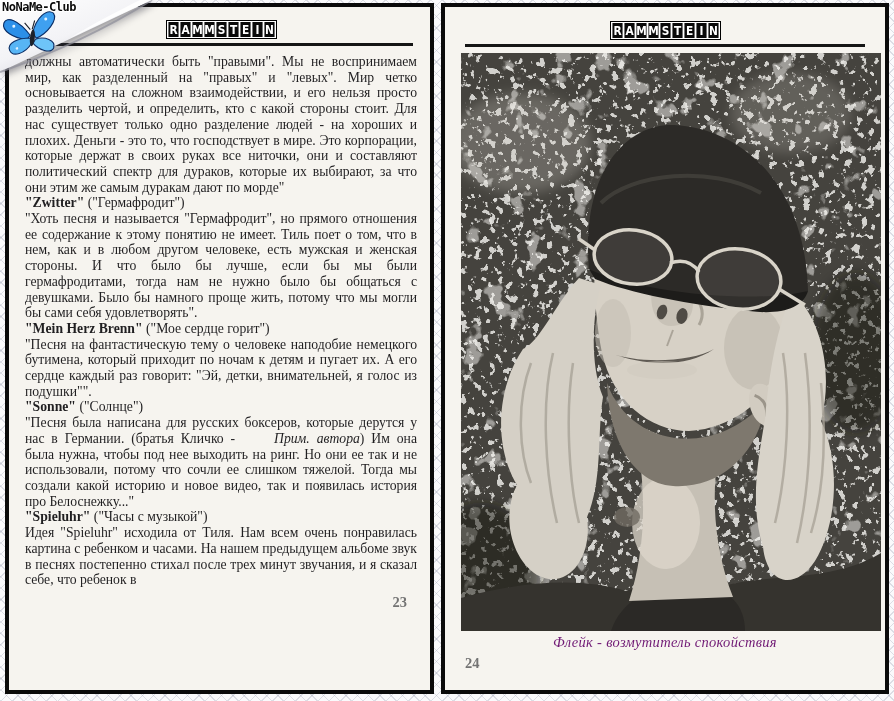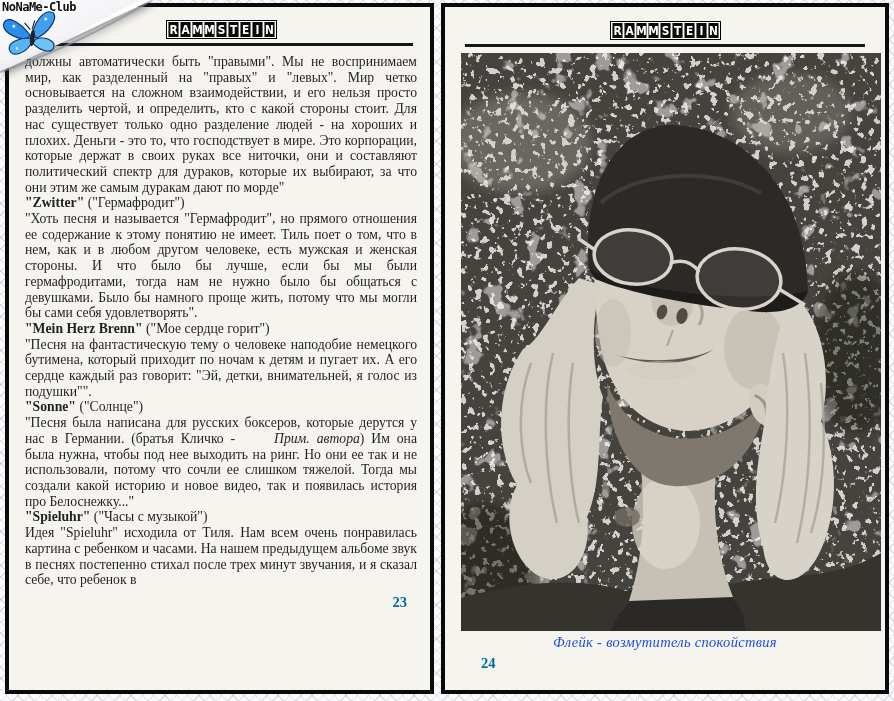--- a/index.html
+++ b/index.html
@@ -32,28 +32,28 @@
   .rule{height:3px;background:#151515;margin:2px 4px 0 4px;}
 
   .body-text{margin-top:8px;color:#201f21;}
   .body-text p{
     margin:0;text-align:justify;
     font-size:13.7px;line-height:15.7px;
   }
   .body-text b{font-weight:bold;}
   .body-text i{font-style:italic;margin-left:32px;}
 
-  .pnum{font-size:14.5px;font-weight:bold;color:#0369a1;}
+  .pnum{font-size:14.5px;font-weight:bold;color:#737373;}
   .pnum.right{text-align:right;margin:6px 10px 0 0;}
-  .pnum.left{text-align:left;margin:4px 0 0 20px;}
+  .pnum.left{text-align:left;margin:4px 0 0 4px;}
 
   .photo-wrap{margin:6px auto 0 auto;width:420px;height:578px;}
   .photo-wrap svg{display:block;}
   .caption{
-    text-align:center;font-style:italic;font-size:14.5px;color:#1d4ed8;
+    text-align:center;font-style:italic;font-size:14.5px;color:#701a75;
     margin-top:3px;letter-spacing:.3px;
   }
 
   
   .wm{position:absolute;left:0;top:0;width:154px;height:76px;z-index:9;}
   .wm .curl{position:absolute;left:0;top:0;filter:drop-shadow(3px 3px 3px rgba(50,50,65,.45));}
   .wm .butterfly{position:absolute;left:4px;top:10px;transform:rotate(-8deg);}
   .wm .label{
     position:absolute;left:2px;top:0;
     font-family:"DejaVu Sans Mono", monospace;font-weight:bold;font-size:12px;

